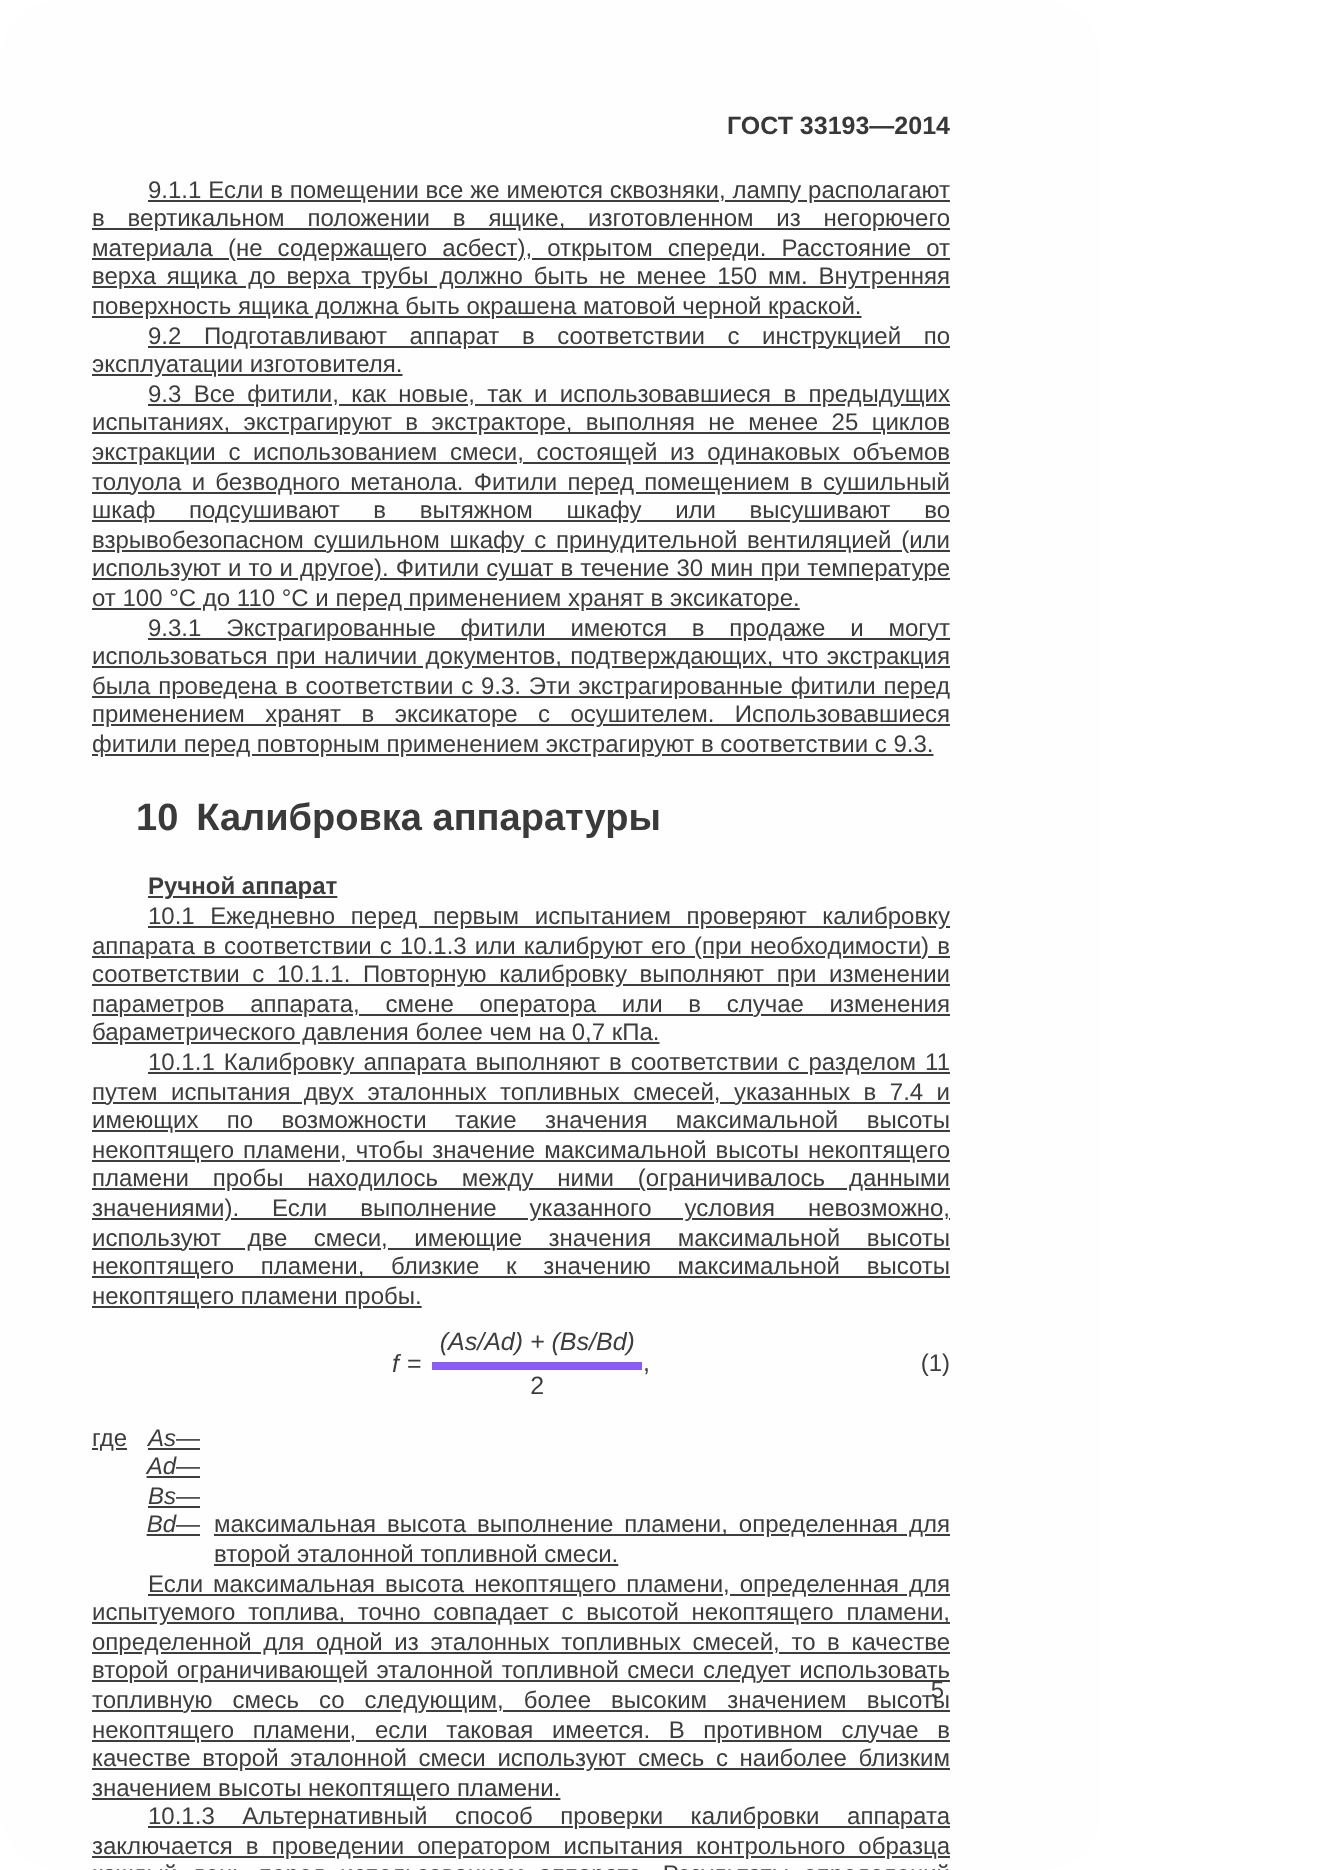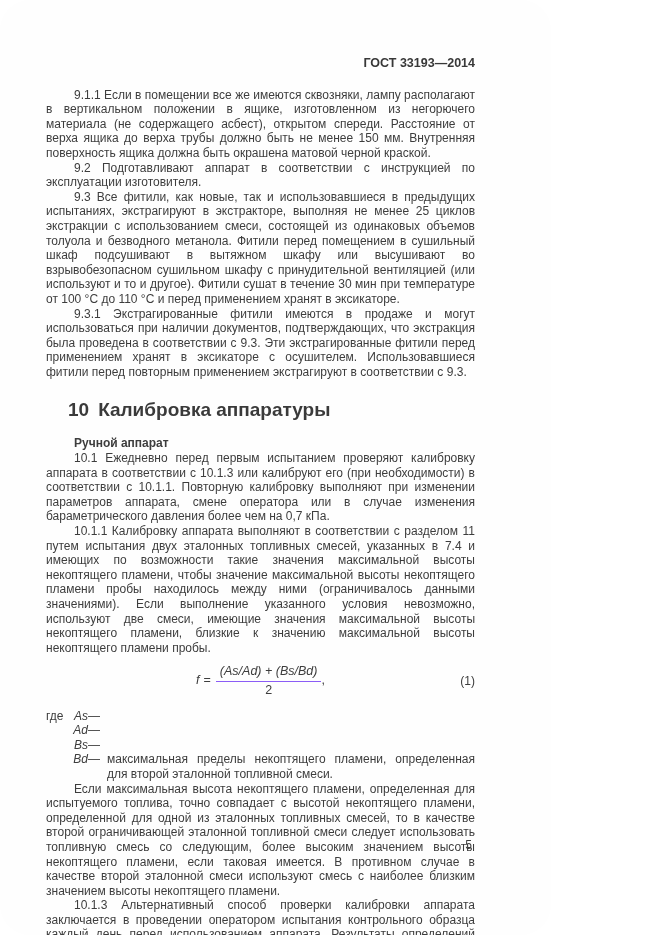--- a/index.html
+++ b/index.html
@@ -25,20 +25,21 @@
     text-align: right;
     font-weight: bold;
     font-size: 12.5px;
     color: #383838;
     margin: 0 0 17px 0;
   }
   p.body {
     margin: 0;
     text-align: justify;
     text-indent: 28px;
+    text-decoration: underline;
   }
   .subheading {
     margin: 9px 0 7px 22px;
     font-weight: bold;
     text-indent: 0;
   }
   .section-heading {
     font-size: 19px;
     line-height: 18px;
     font-weight: bold;
@@ -59,41 +60,42 @@
   }
   .f-lhs { margin-right: 4px; }
   .f-eq { margin-right: 5px; font-style: normal; }
   .frac {
     display: inline-block;
     vertical-align: middle;
     text-align: center;
   }
   .frac .num {
     display: block;
-    border-bottom: 1px solid #8b5cf6;
+    border-bottom: 4px solid #8b5cf6;
     padding: 0 4px 2px 4px;
     font-style: italic;
   }
   .frac .den {
     display: block;
     padding-top: 1px;
     font-style: normal;
   }
   .f-comma { font-style: normal; }
   .formula-number {
     position: absolute;
     right: 0;
     top: 50%;
     transform: translateY(-50%);
   }
   .defs { margin: 2px 0 0 0; }
   .def-row {
     display: grid;
     grid-template-columns: 19px 23px 19px 1fr;
     align-items: start;
+    text-decoration: underline;
   }
   .def-intro { font-style: normal; }
   .def-term { font-style: italic; text-align: right; }
   .def-dash { text-align: left; }
   .def-text { text-align: justify; }
   .page-number {
     position: absolute;
     top: 838px;
     right: 79px;
     font-size: 12px;
@@ -146,21 +148,21 @@
     </div>
     <div class="def-row">
       <span class="def-intro"></span>
       <span class="def-term">Bs</span>
       <span class="def-dash">—</span>
     </div>
     <div class="def-row">
       <span class="def-intro"></span>
       <span class="def-term">Bd</span>
       <span class="def-dash">—</span>
-      <span class="def-text">максимальная пределы некоптящего пламени, определенная для второй эталонной топливной смеси.</span>
+      <span class="def-text">максимальная высота выполнение пламени, определенная для второй эталонной топливной смеси.</span>
     </div>
   </div>
 
   <p class="body">Если максимальная высота некоптящего пламени, определенная для испытуемого топлива, точно совпадает с высотой некоптящего пламени, определенной для одной из эталонных топливных смесей, то в качестве второй ограничивающей эталонной топливной смеси следует использовать топливную смесь со следующим, более высоким значением высоты некоптящего пламени, если таковая имеется. В противном случае в качестве второй эталонной смеси используют смесь с наиболее близким значением высоты некоптящего пламени.</p>
   <p class="body">10.1.3 Альтернативный способ проверки калибровки аппарата заключается в проведении оператором испытания контрольного образца каждый день перед использованием аппарата. Результаты определений записывают и сравнивают их среднее значение со значением для данного контрольного образца из базы данных, используя контрольные карты или эквивалентные статистические методы. Если расхождение сравниваемых значений превышает пределы допустимых отклонений или используется новый аппарат, следует провести его повторную калибровку.</p>
 
   <span class="page-number">5</span>
 
 </div>
 

